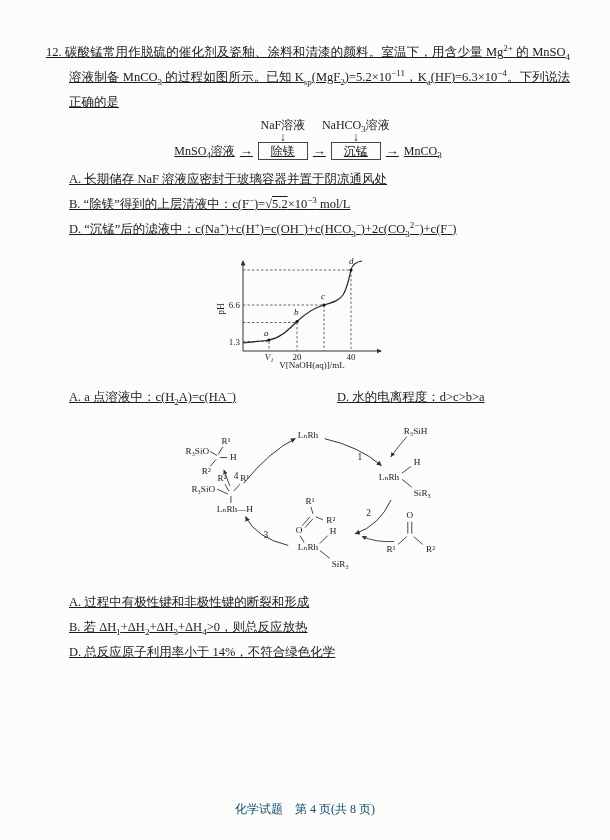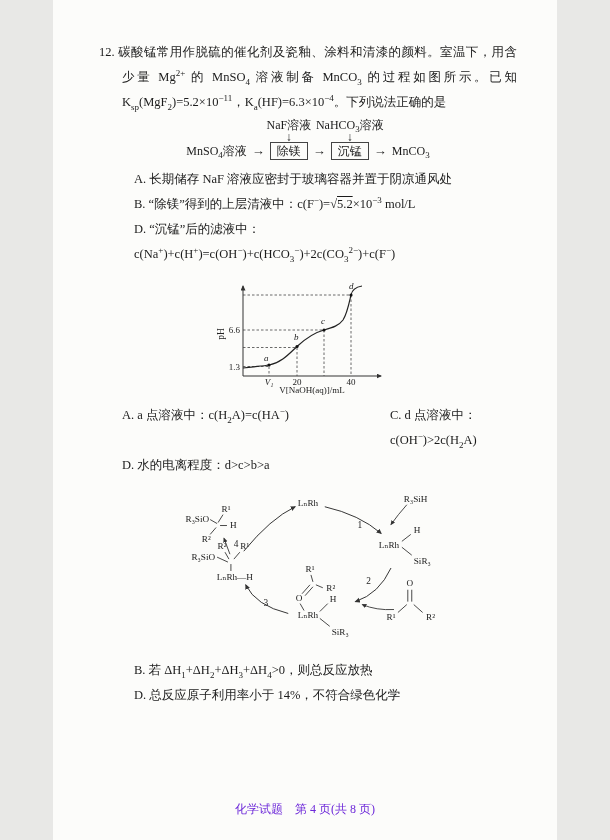--- a/index.html
+++ b/index.html
@@ -1,50 +1,51 @@
 <!DOCTYPE html>
 <html lang="zh"><head>
 <meta charset="utf-8">
 <style>
   html,body{margin:0;padding:0;background:#e8e8e6;}
   .page{
     position:relative;
-    width:504px;height:840px;
+    width:610px;height:840px;
     margin:0 auto;
     background:#fcfcfa;
     color:#1b1b1b;
     font-family:"Liberation Serif","DejaVu Serif",serif;
     font-size:12.5px;
     box-sizing:border-box;
     padding:40px 40px 0 46px;
     overflow:hidden;
+    text-decoration:underline;
   }
   p{margin:0;}
   .stem{
     line-height:25px;
     text-align:justify;
     padding-left:23px;
     text-indent:-23px;
   }
   .opt{
     line-height:25px;
-    margin-left:35px;
+    margin-left:23px;
     text-align:left;
   }
   .opts{margin-top:2px;}
   sub,sup{font-size:9px;line-height:0;}
   .ol{text-decoration:overline;text-align:right;}
   .q{margin-bottom:7px;}
   
   .flow-wrap{display:flex;justify-content:center;margin:27px 0 7px 0;}
   .flow{display:flex;align-items:center;gap:5px;font-size:12px;line-height:16px;}
   .fbox{
     position:relative;
     border:1px solid #444;
-    padding:0 6px;
+    padding:0 12px;
     text-align:center;
   }
   .reagent{
     position:absolute;bottom:100%;left:50%;
     transform:translateX(-50%);
     display:flex;flex-direction:column;align-items:center;
     white-space:nowrap;line-height:13px;
   }
   .darrow{line-height:11px;font-size:12px;}
   .farrow{font-size:13px;}
@@ -53,26 +54,26 @@
   svg{display:block;}
   svg text{font-family:"Liberation Serif","DejaVu Serif",serif;fill:#222;}
   .tk{font-size:9px;}
   .it{font-style:italic;}
   .ax{font-size:9.5px;}
   .mech-t{font-size:9.3px;}
   .stepnum{font-size:9.5px;}
   
   .optgrid{
     display:grid;grid-template-columns:268px 1fr;
-    margin-left:23px;line-height:25px;margin-top:7px;
+    margin-left:23px;line-height:25px;margin-top:14px;
   }
   .optgrid .opt{margin-left:0;}
   .footer{
     position:absolute;left:0;right:0;bottom:22px;
-    text-align:center;font-size:12px;color:#6d28d9;
+    text-align:center;font-size:12px;color:#0c4a6e;
   }
 </style>
 </head>
 <body>
 
 <div class="page">
 
   <section class="q">
     <p class="stem">12. 碳酸锰常用作脱硫的催化剂及瓷釉、涂料和清漆的颜料。室温下，用含少量 Mg<sup>2+</sup> 的 MnSO<sub>4</sub> 溶液制备 MnCO<sub>3</sub> 的过程如图所示。已知 K<sub>sp</sub>(MgF<sub>2</sub>)=5.2×10<sup>−11</sup>，K<sub>a</sub>(HF)=6.3×10<sup>−4</sup>。下列说法正确的是</p>
 
@@ -150,21 +151,20 @@
 
         <text class="tk it" x="53" y="87">a</text>
         <text class="tk it" x="83" y="66">b</text>
         <text class="tk it" x="110" y="50">c</text>
         <text class="tk it" x="138" y="15">d</text>
       </svg>
     </div>
 
     <div class="optgrid">
       <p class="opt">A. a 点溶液中：c(H<sub>2</sub>A)=c(HA<sup>−</sup>)</p>
-      <p class="opt">C. d 点溶液中：c(OH<sup>−</sup>)&gt;2c(H<sub>2</sub>A)</p>
       <p class="opt">D. 水的电离程度：d&gt;c&gt;b&gt;a</p>
     </div>
   </section>
 
   <section class="q">
 
     <div class="figwrap">
       <svg width="298" height="168" viewBox="0 0 300 170">
         <defs>
           <marker id="ah2" markerWidth="7" markerHeight="7" refX="4.5" refY="2.5" orient="auto">
@@ -241,19 +241,20 @@
           <text class="mech-t" x="47" y="58" text-anchor="middle">R²</text>
         </g>
 
         <path d="M 71 70 L 65 54" fill="none" stroke="#333" stroke-width="0.9" marker-end="url(#ah2)"></path>
         <text class="stepnum" x="75" y="63">4</text>
         <path d="M 85 67 Q 112 34 137 22" fill="none" stroke="#333" stroke-width="1" marker-end="url(#ah2)"></path>
       </svg>
     </div>
 
     <div class="opts">
+      <p class="opt">A. 过程中有极性键和非极性键的断裂和形成</p>
       <p class="opt">B. 若 ΔH<sub>1</sub>+ΔH<sub>2</sub>+ΔH<sub>3</sub>+ΔH<sub>4</sub>&gt;0，则总反应放热</p>
       <p class="opt">D. 总反应原子利用率小于 14%，不符合绿色化学</p>
     </div>
   </section>
 
   <p class="footer">化学试题　第 4 页(共 8 页)</p>
 </div>
 
 </body></html>

